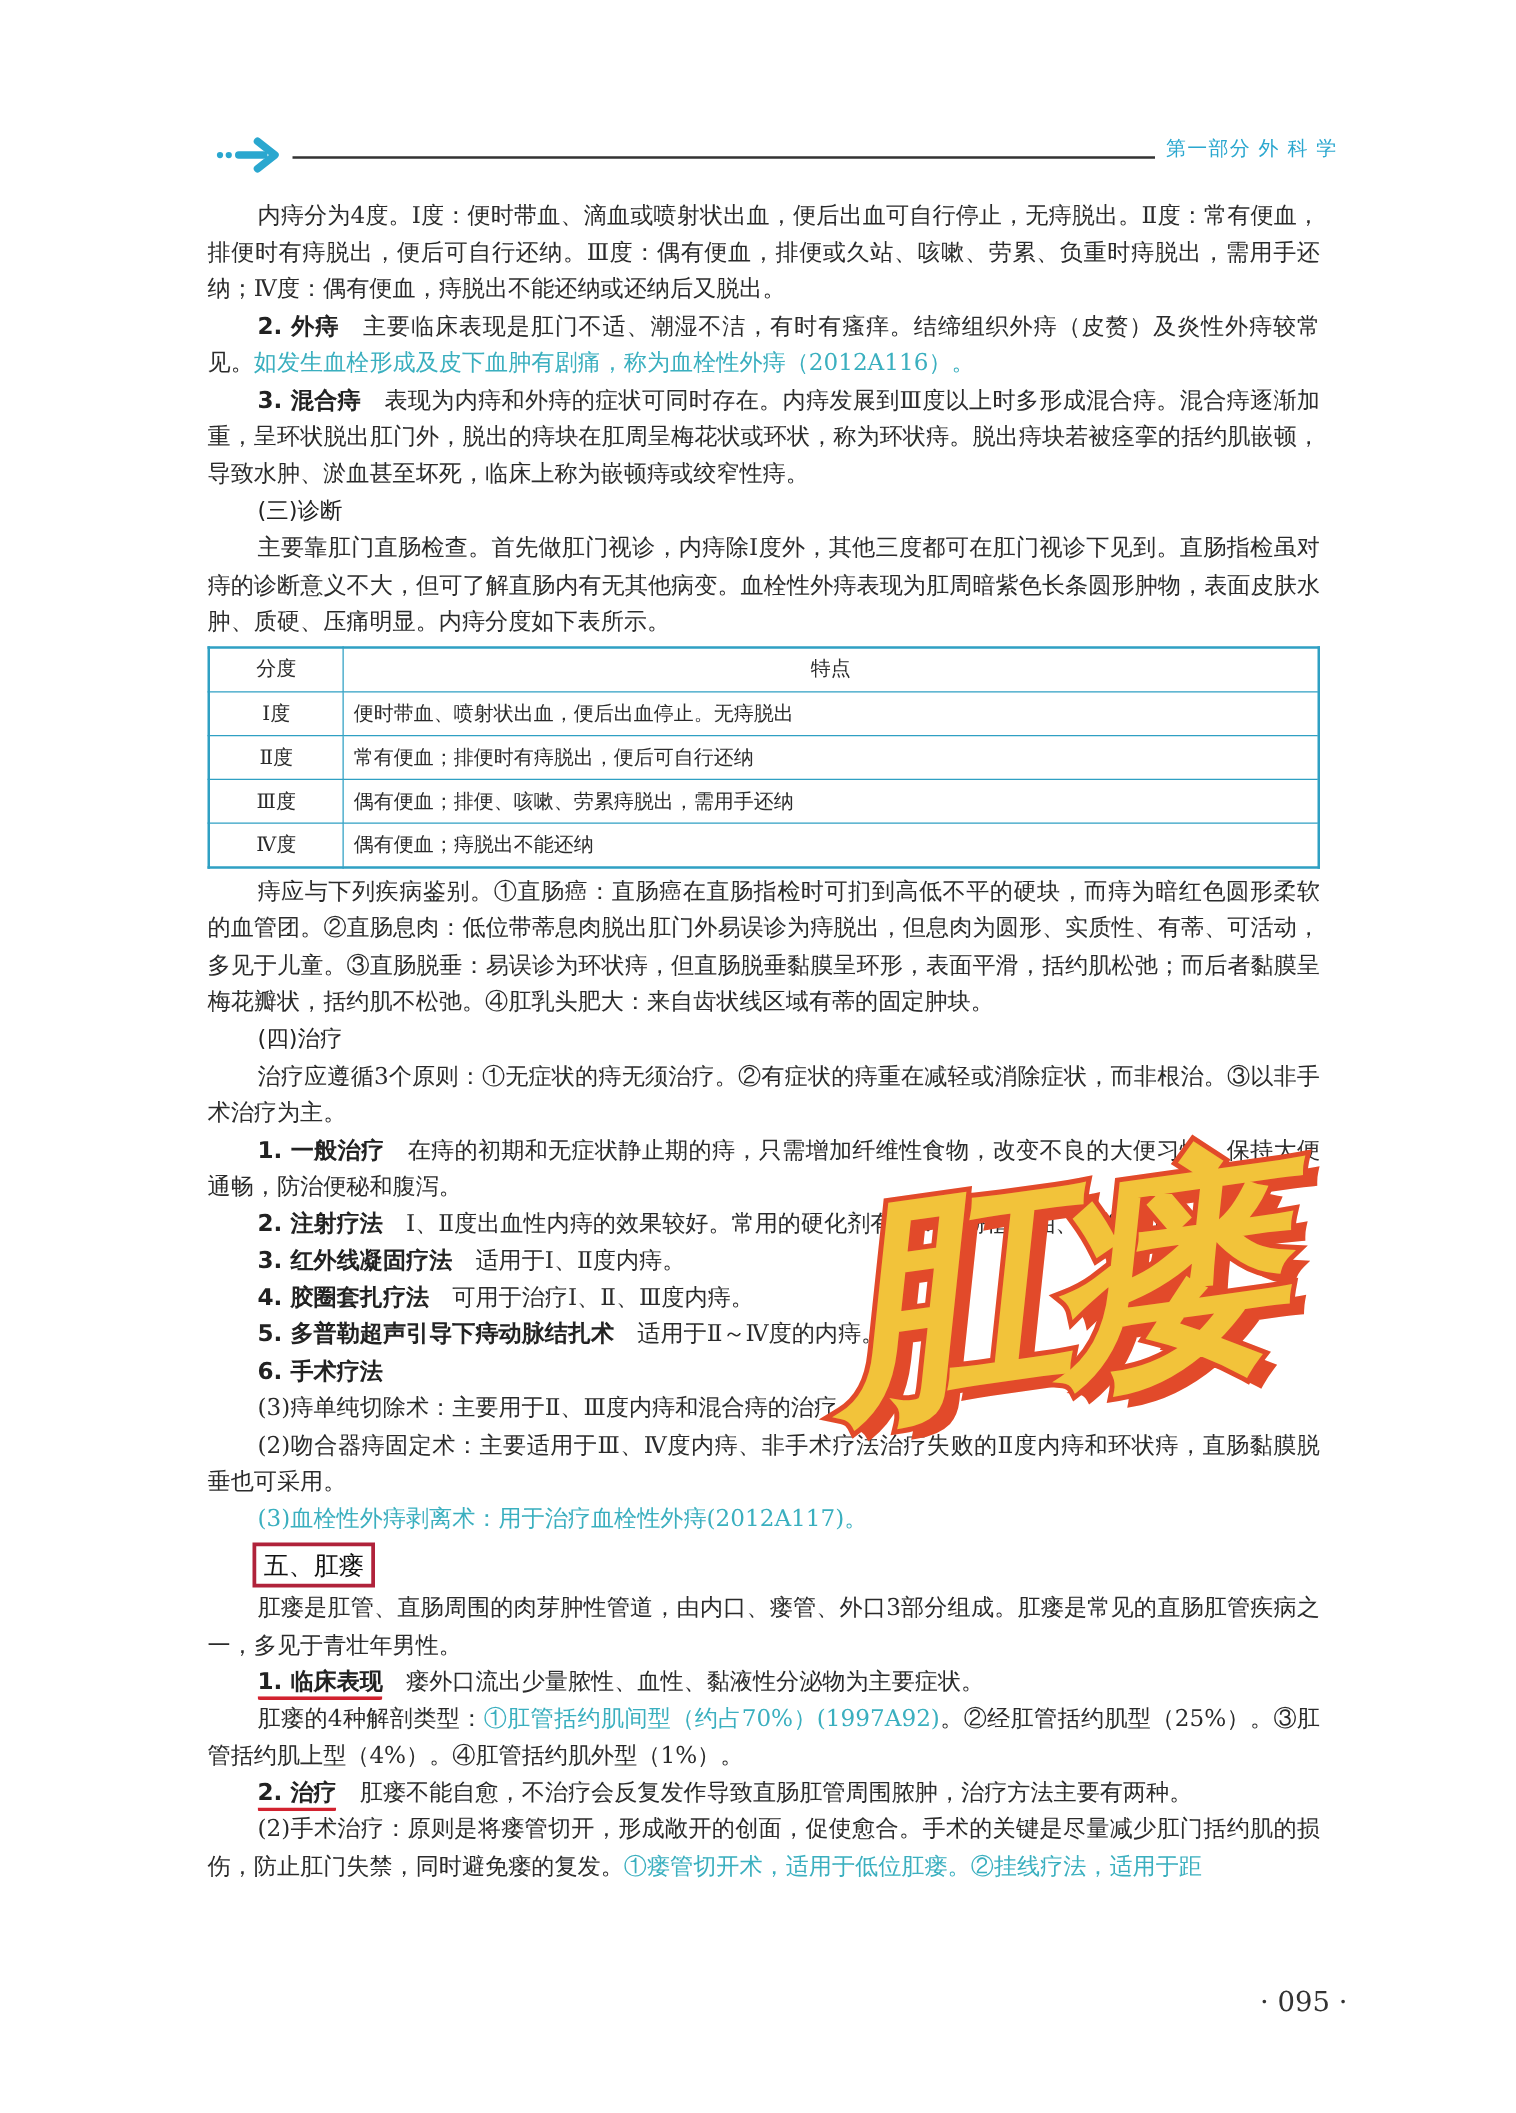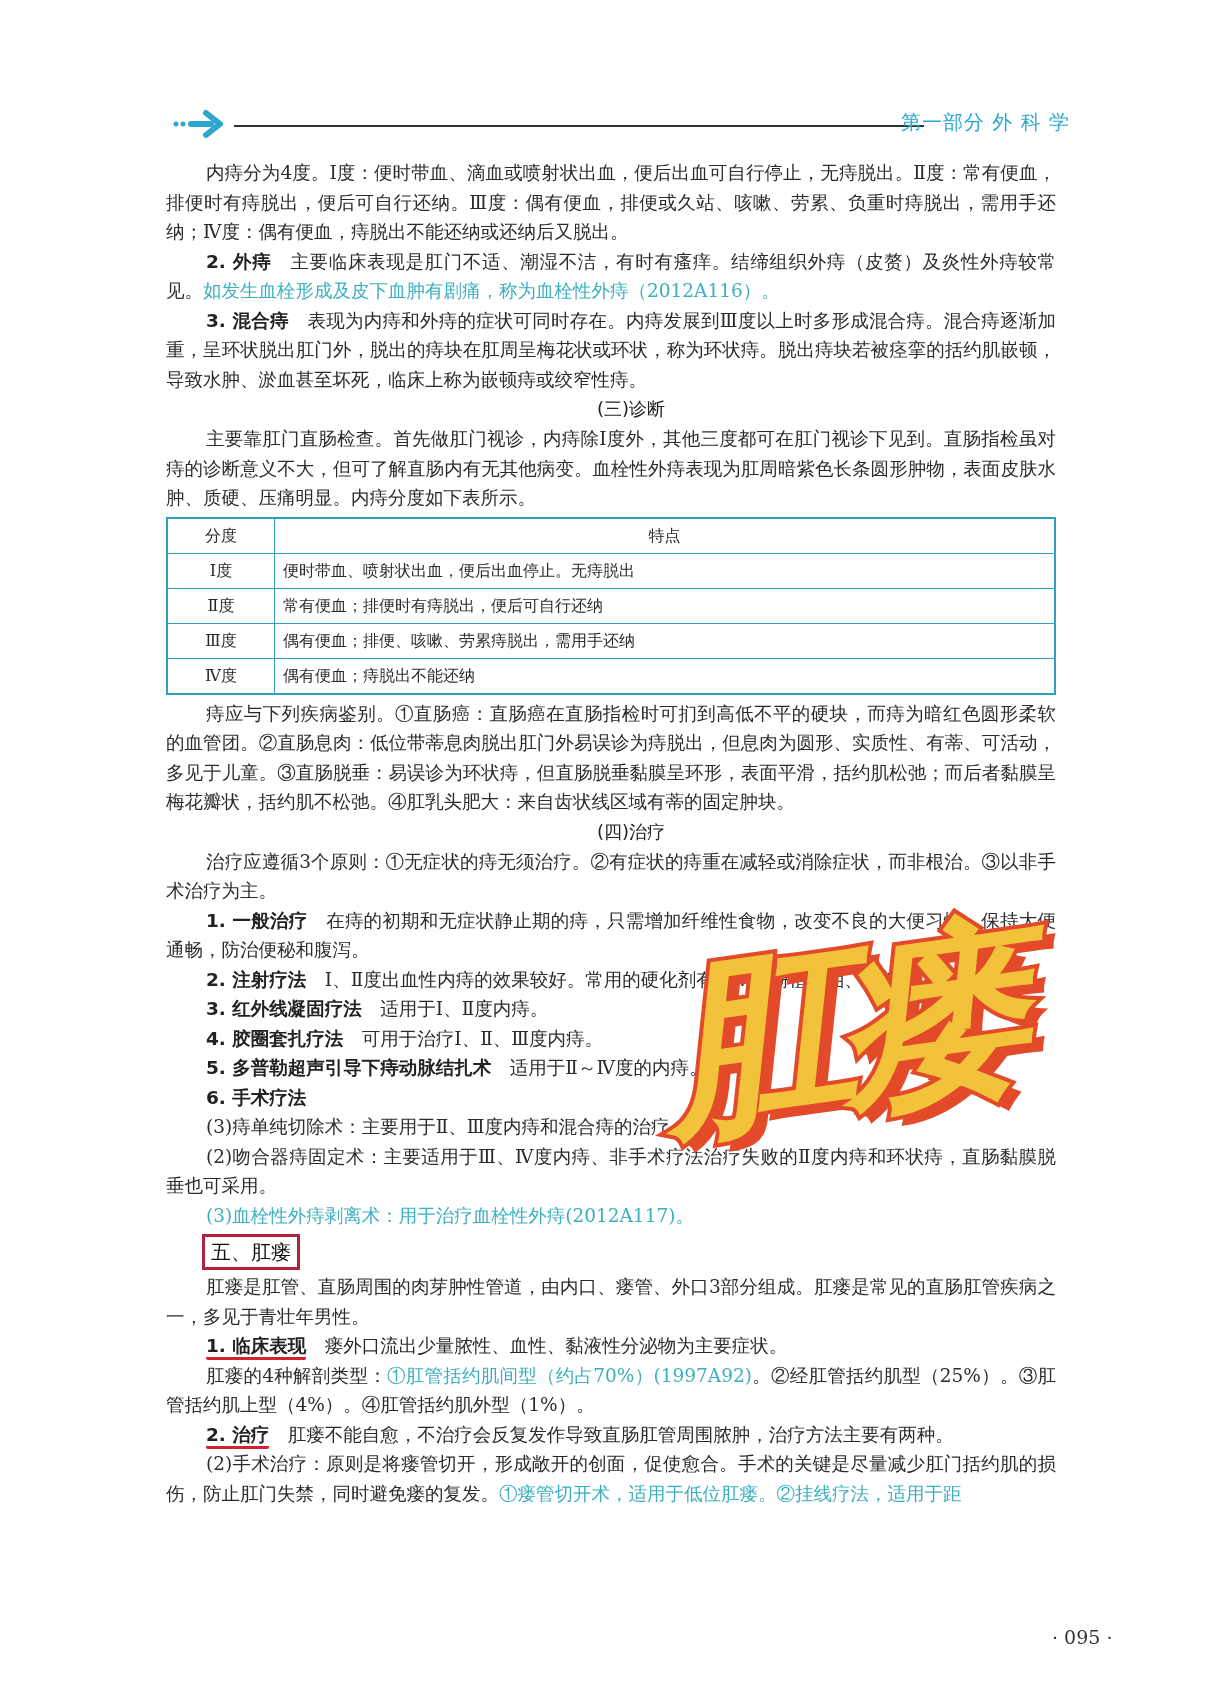--- a/index.html
+++ b/index.html
@@ -2,36 +2,36 @@
 <html><head>
 <meta charset="utf-8">
 <style>
   html, body { margin: 0; padding: 0; background: #ffffff; }
   body { width: 1213px; height: 1690px; position: relative; overflow: hidden;
          font-family: "DejaVu Serif", "Liberation Serif", serif; color: #2b2b2b; }
   .header { position: absolute; top: 105px; left: 172px; width: 898px; height: 40px; }
   .arrow { position: absolute; left: 0; top: 4px; width: 56px; height: 30px; }
   .hline { position: absolute; left: 62px; top: 20px; width: 690px; height: 2px; background: #333; }
   .part { position: absolute; right: 0; top: 4px; font-family: "DejaVu Sans", sans-serif;
-          font-size: 20px; color: #2aa7cf; letter-spacing: 1px; }
+          font-size: 16px; color: #2aa7cf; letter-spacing: 1px; }
   .content { position: absolute; left: 166px; top: 158px; width: 890px;
              font-size: 18.5px; line-height: 29.5px; }
   p { margin: 0; text-align: justify; }
   .ind { text-indent: 40px; }
   .b { font-family: "DejaVu Sans", sans-serif; font-weight: bold; color: #222; }
   .teal { color: #3aafbf; }
-  .h3 { padding-left: 40px; font-family: "DejaVu Sans", sans-serif; font-size: 18px; line-height: 30px; color: #222; text-align: center; }
+  .h3 { padding-left: 40px; font-family: "DejaVu Sans", sans-serif; font-size: 18px; line-height: 30px; color: #222; }
   table { border-collapse: collapse; width: 890px; margin: 4px 0 4px 0; border: 2px solid #2fa0c3; font-size: 16px; }
   th, td { border: 1px solid #2fa0c3; height: 34px; padding: 0 8px; }
   th { font-family: Liberation Serif, serif; font-weight: normal; font-size: 16px; }
   td.grade { text-align: center; width: 90px; }
   .sec5 { display: inline-block; margin: 4px 0 2px 36px; border: 3px solid #b0223a; padding: 0 6px;
           font-family: "DejaVu Sans", sans-serif; font-size: 20px; line-height: 30px; color: #111; }
   .ul { border-bottom: 3px solid #d2222f; border-radius: 2px; padding-bottom: 1px; }
-  .pageno { position: absolute; top: 1590px; left: 1052px; font-size: 19px; color: #333; margin-top: 36px; }
+  .pageno { position: absolute; top: 1590px; left: 1008px; font-size: 22px; color: #333; }
   .sticker { position: absolute; left: 660px; top: 900px; width: 440px; height: 250px; transform: rotate(-8deg); }
   .sticker span { font-family: "DejaVu Sans", sans-serif; font-weight: bold; font-size: 190px; color: #f2c33a;
                   -webkit-text-stroke: 8px #e24a2a; paint-order: stroke fill; letter-spacing: -14px;
                   font-style: italic; line-height: 250px; text-shadow: 10px 10px 0 #e24a2a; }
 </style>
 </head>
 <body>
 
 <div class="header">
   <svg class="arrow" viewBox="0 0 56 30">

